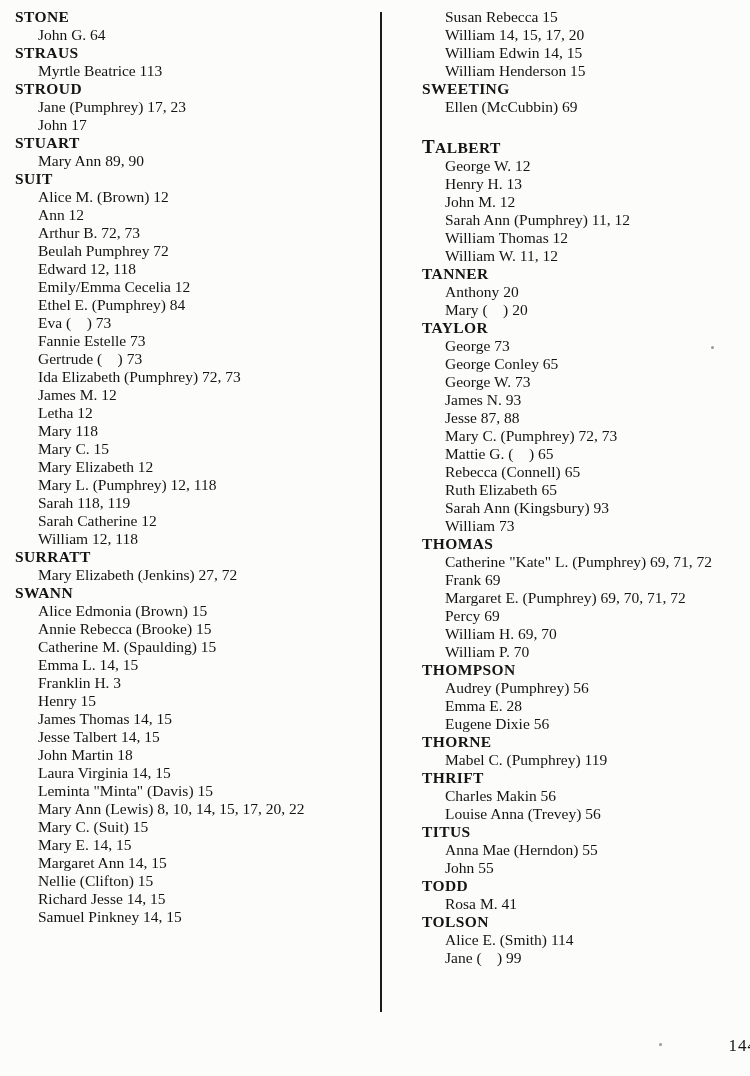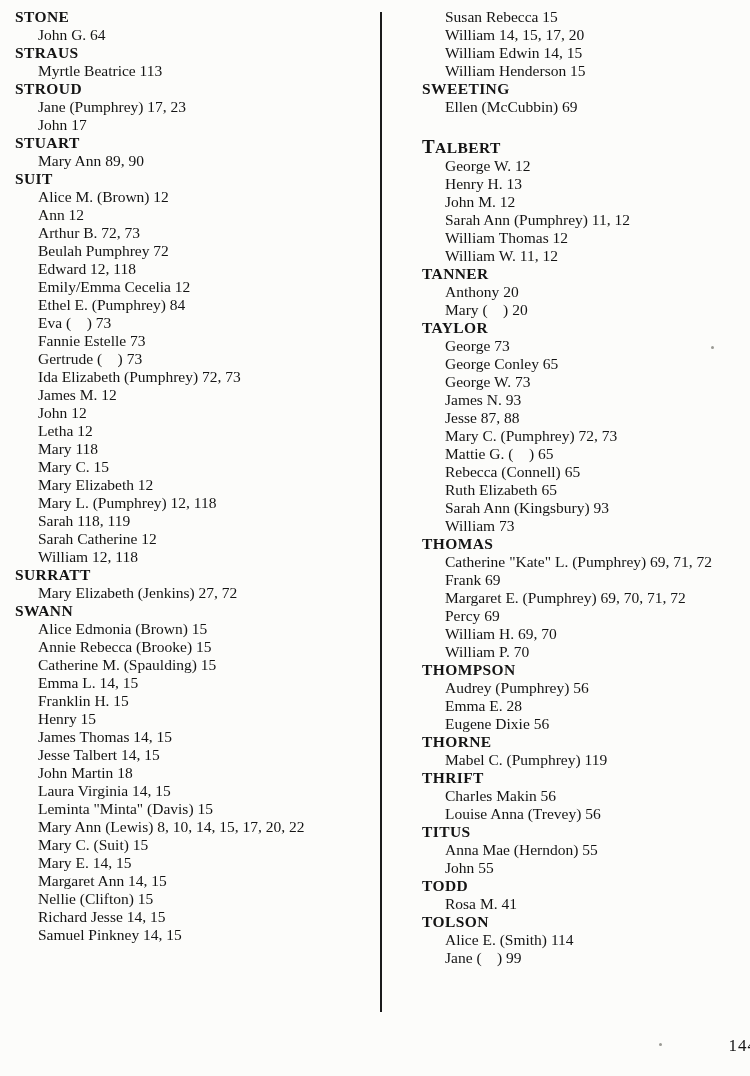--- a/index.html
+++ b/index.html
@@ -75,37 +75,36 @@
       <div class="entry">Arthur B. 72, 73</div>
       <div class="entry">Beulah Pumphrey 72</div>
       <div class="entry">Edward 12, 118</div>
       <div class="entry">Emily/Emma Cecelia 12</div>
       <div class="entry">Ethel E. (Pumphrey) 84</div>
       <div class="entry">Eva (&nbsp;&nbsp;&nbsp;&nbsp;) 73</div>
       <div class="entry">Fannie Estelle 73</div>
       <div class="entry">Gertrude (&nbsp;&nbsp;&nbsp;&nbsp;) 73</div>
       <div class="entry">Ida Elizabeth (Pumphrey) 72, 73</div>
       <div class="entry">James M. 12</div>
-      <div class="entry">John 12</div>
       <div class="entry">Letha 12</div>
       <div class="entry">Mary 118</div>
       <div class="entry">Mary C. 15</div>
       <div class="entry">Mary Elizabeth 12</div>
       <div class="entry">Mary L. (Pumphrey) 12, 118</div>
       <div class="entry">Sarah 118, 119</div>
       <div class="entry">Sarah Catherine 12</div>
       <div class="entry">William 12, 118</div>
       <div class="surname">SURRATT</div>
       <div class="entry">Mary Elizabeth (Jenkins) 27, 72</div>
       <div class="surname">SWANN</div>
       <div class="entry">Alice Edmonia (Brown) 15</div>
       <div class="entry">Annie Rebecca (Brooke) 15</div>
       <div class="entry">Catherine M. (Spaulding) 15</div>
       <div class="entry">Emma L. 14, 15</div>
-      <div class="entry">Franklin H. 15</div>
+      <div class="entry">Franklin H. 3</div>
       <div class="entry">Henry 15</div>
       <div class="entry">James Thomas 14, 15</div>
       <div class="entry">Jesse Talbert 14, 15</div>
       <div class="entry">John Martin 18</div>
       <div class="entry">Laura Virginia 14, 15</div>
       <div class="entry">Leminta "Minta" (Davis) 15</div>
       <div class="entry">Mary Ann (Lewis) 8, 10, 14, 15, 17, 20, 22</div>
       <div class="entry">Mary C. (Suit) 15</div>
       <div class="entry">Mary E. 14, 15</div>
       <div class="entry">Margaret Ann 14, 15</div>

